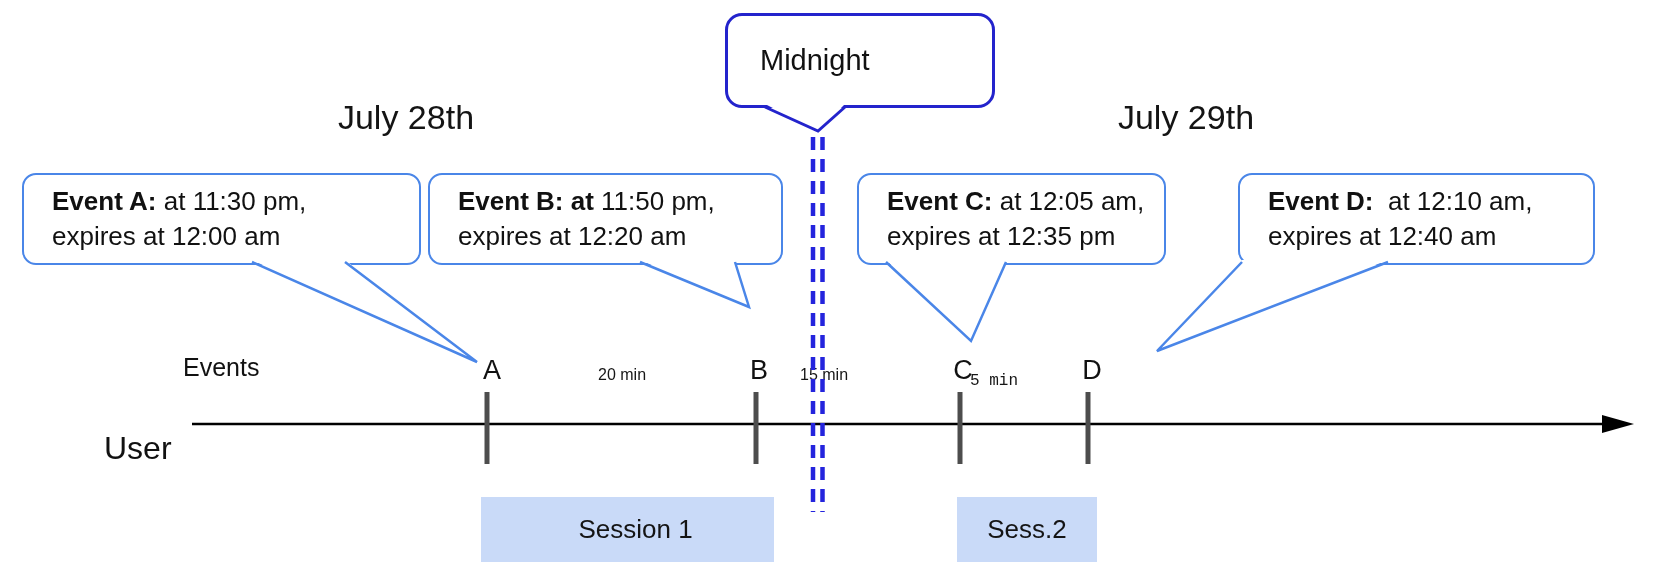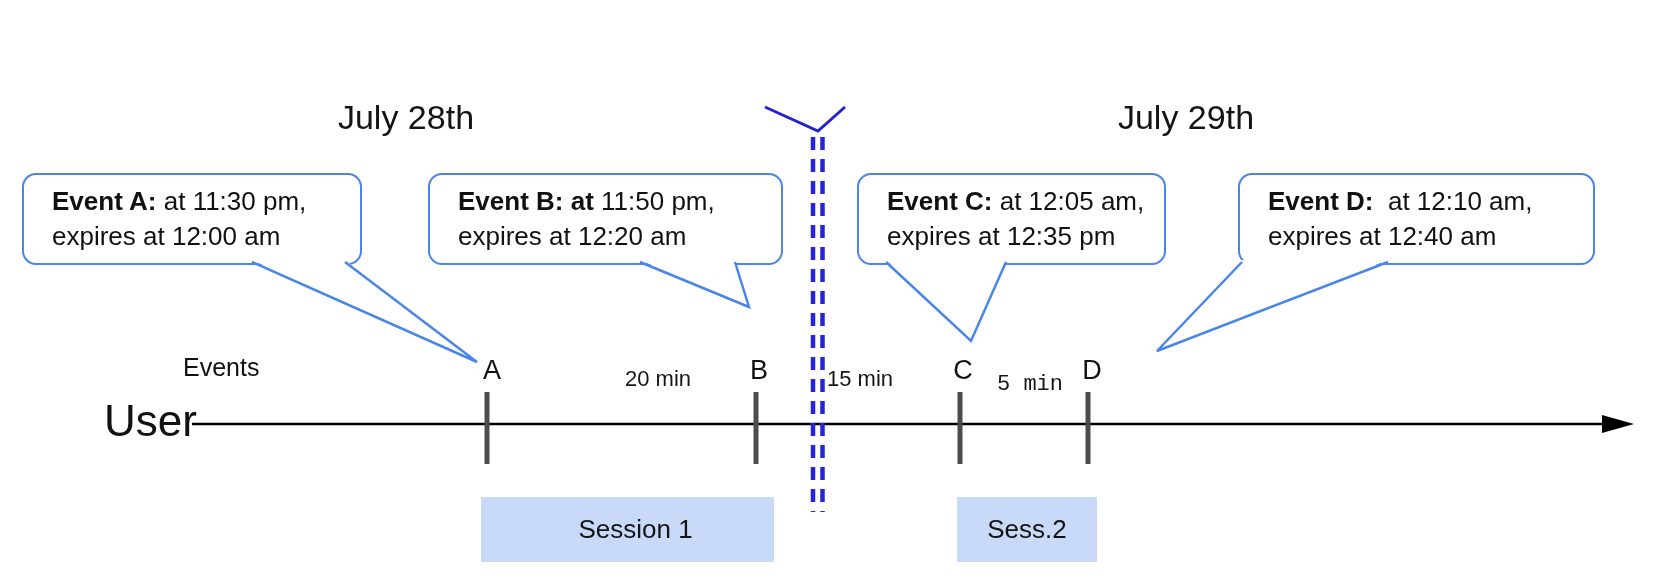--- a/index.html
+++ b/index.html
@@ -35,39 +35,42 @@
   }
   .callout b{font-weight:bold;}
   .midnight{
     position:absolute;left:725px;top:13px;width:270px;height:95px;
     background:#fff;border:3px solid var(--midnight-border,#2323cc);
     border-radius:17px;box-sizing:border-box;z-index:3;
     display:flex;align-items:center;padding-left:32px;
     font-size:29px;
   }
   .axis-label-events{position:absolute;left:183px;top:353px;font-size:25px;z-index:2;}
-  .axis-label-user{position:absolute;left:104px;top:396px;font-size:44px;z-index:2;}
+  .axis-label-user{position:absolute;left:104px;top:430px;font-size:32px;z-index:2;}
   .tick-label{position:absolute;top:355px;width:60px;margin-left:-30px;text-align:center;font-size:27px;z-index:2;}
-  .gap-label{position:absolute;width:120px;margin-left:-60px;text-align:center;font-size:22px;color:#161616;z-index:2;}
+  .gap-label{position:absolute;width:120px;margin-left:-60px;font-size:16px;color:#161616;z-index:2;}
   .session{
     position:absolute;top:497px;height:65px;background:var(--session-fill,#c9daf8);
     display:flex;align-items:center;justify-content:center;
     font-size:26px;color:#141414;z-index:2;
   }
 </style>
 </head>
 <body>
 
 <div class="canvas">
 
   <div class="date-label" style="left:296px;">July 28th</div>
   <div class="date-label" style="left:1076px;">July 29th</div>
 
+  <div class="midnight">
+    <span>Midnight</span>
+  </div>
 
-  <div class="callout" style="left:22px;width:340px;">
+  <div class="callout" style="left:22px;width:399px;">
     <div><b>Event A:</b><span> at 11:30 pm,</span></div>
     <div>expires at 12:00 am</div>
   </div>
   <div class="callout" style="left:428px;width:355px;">
     <div><b>Event B: at</b><span> 11:50 pm,</span></div>
     <div>expires at 12:20 am</div>
   </div>
   <div class="callout" style="left:857px;width:309px;">
     <div><b>Event C:</b><span> at 12:05 am,</span></div>
     <div>expires at 12:35 pm</div>

